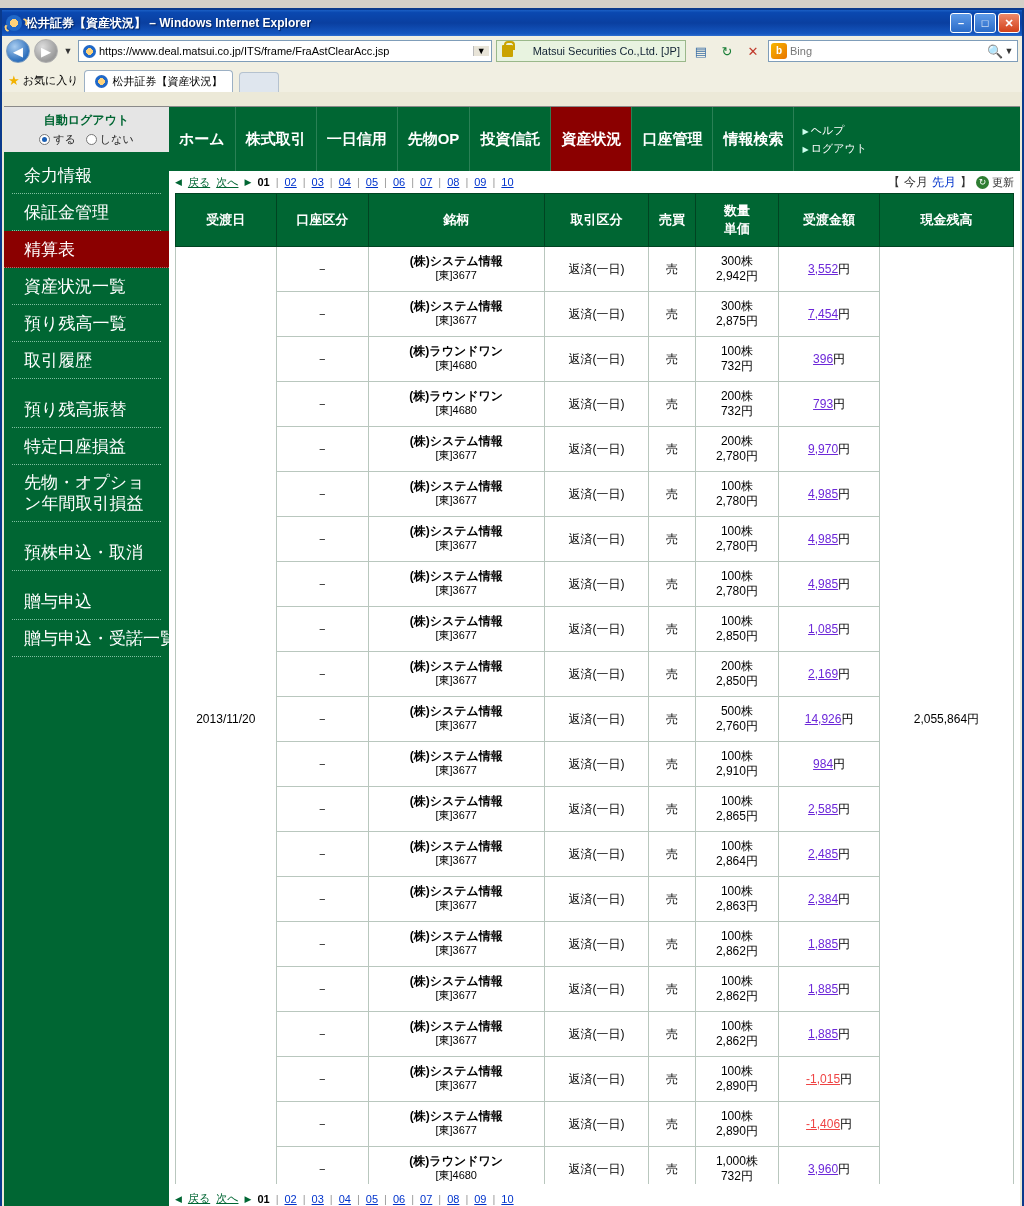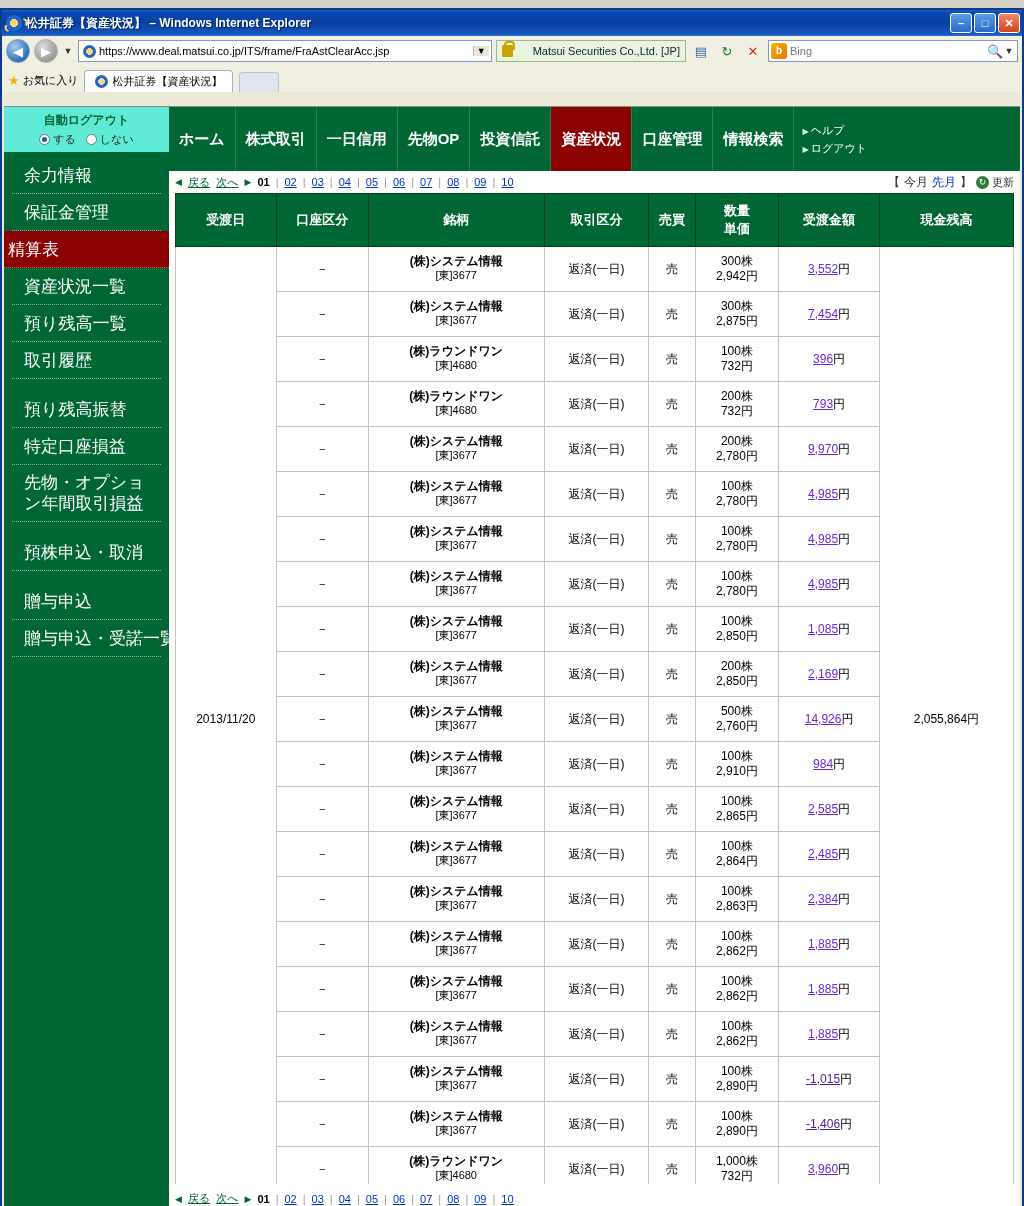--- a/index.html
+++ b/index.html
@@ -107,36 +107,36 @@
   .page {
     position: absolute; left: 2px; top: 96px; right: 2px; bottom: 2px;
     background: #fff; border-top: 1px solid #8a8a8a;
     display: flex; overflow: hidden;
   }
   .sidebar {
     width: 165px; flex: none; background: #006633; color: #fff;
     display: flex; flex-direction: column;
   }
   .logout-box {
-    background: #5eead4; color: #000; height: 46px; border-bottom: 1px solid #006633;
+    background: #e5e5e5; color: #000; height: 46px; border-bottom: 1px solid #006633;
     display: flex; flex-direction: column; align-items: center; justify-content: center;
     font-size: 11px;
   }
   .logout-box .lb-title { font-weight: bold; font-size: 12px; color: #063; }
   .logout-box .lb-opts { display: flex; gap: 10px; margin-top: 3px; font-size: 11px; color:#222; }
   .radio { display: inline-block; width: 11px; height: 11px; border-radius: 50%; border: 1px solid #777; background: #fff; vertical-align: -2px; margin-right: 3px; position: relative; }
   .radio.sel::after { content: ""; position: absolute; left: 2px; top: 2px; width: 5px; height: 5px; border-radius: 50%; background: #1a5fb4; }
   .side-list { padding-top: 4px; }
   .side-item {
     padding: 7px 10px 6px 12px; font-size: 17px; color: #fff;
     border-bottom: 1px dotted #7fbf9f;
     margin: 0 8px;
     white-space: nowrap;
   }
-  .side-item.active { background: #8b0000; margin: 0; padding-left: 4px; border-bottom: 1px dotted #b07070; }
+  .side-item.active { background: #8b0000; margin: 0; padding-left: 20px; border-bottom: 1px dotted #b07070; }
   .side-gap { height: 12px; }
   .side-item.two-line { white-space: normal; line-height: 1.25; }
   
   .main { flex: 1; min-width: 0; display: flex; flex-direction: column; background: #fff; }
   .topnav { height: 64px; display: flex; align-items: stretch; background: #006633; }
   .nav-item {
     display: flex; align-items: center; justify-content: center;
     padding: 0 10px; color: #fff; font-size: 15px; font-weight: bold;
     border-right: 1px solid #2a8055;
   }
@@ -164,21 +164,21 @@
   }
   table.tbl td {
     border: 1px solid #b9c7be; font-size: 12px; padding: 3px 5px; text-align: center;
     height: 45px; color: #000; background: #fff;
   }
   td.name { text-align: left; font-weight: bold; font-size: 13px; line-height: 1.15; padding-left: 14px; }
   td.name .mkt { font-weight: normal; font-size: 11px; }
   td.num { text-align: right; line-height: 1.25; font-size: 12px; }
   td.amount { text-align: right; font-size: 12px; }
   td.amount a { color: #6d28d9; text-decoration: underline; }
-  td.amount a.neg { color: #4c1d95; }
+  td.amount a.neg { color: #ef4444; }
   td.balance { text-align: right; font-size: 12px; }
   .bottom-pager { height: 26px; display: flex; align-items: center; gap: 6px; padding: 3px 6px 0; font-size: 11px; }
   .arrow-green { color: #006633; font-size: 9px; }
 </style>
 </head>
 <body>
 
 <div class="window">
 
   <div class="titlebar">

